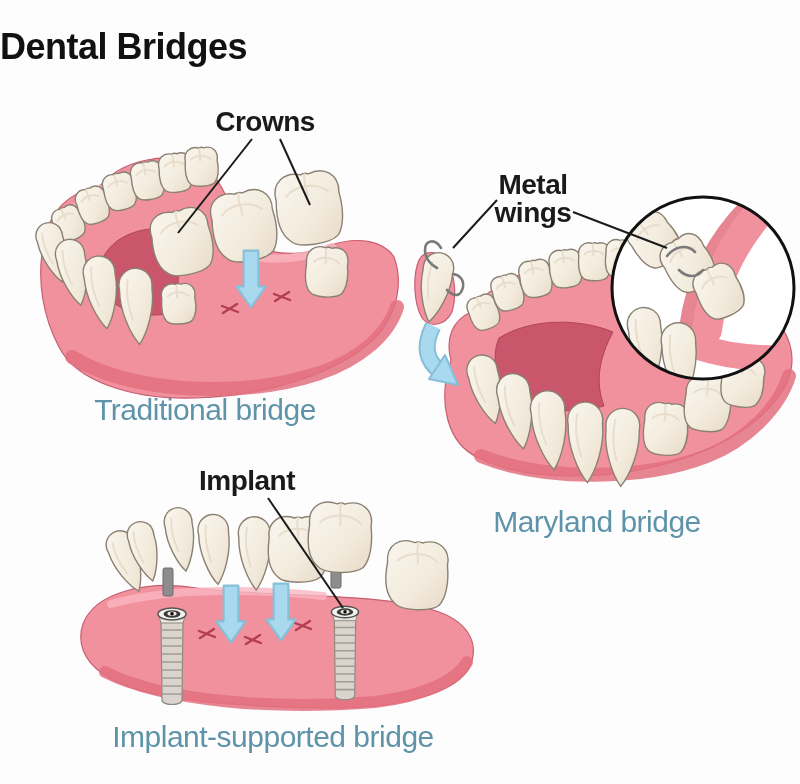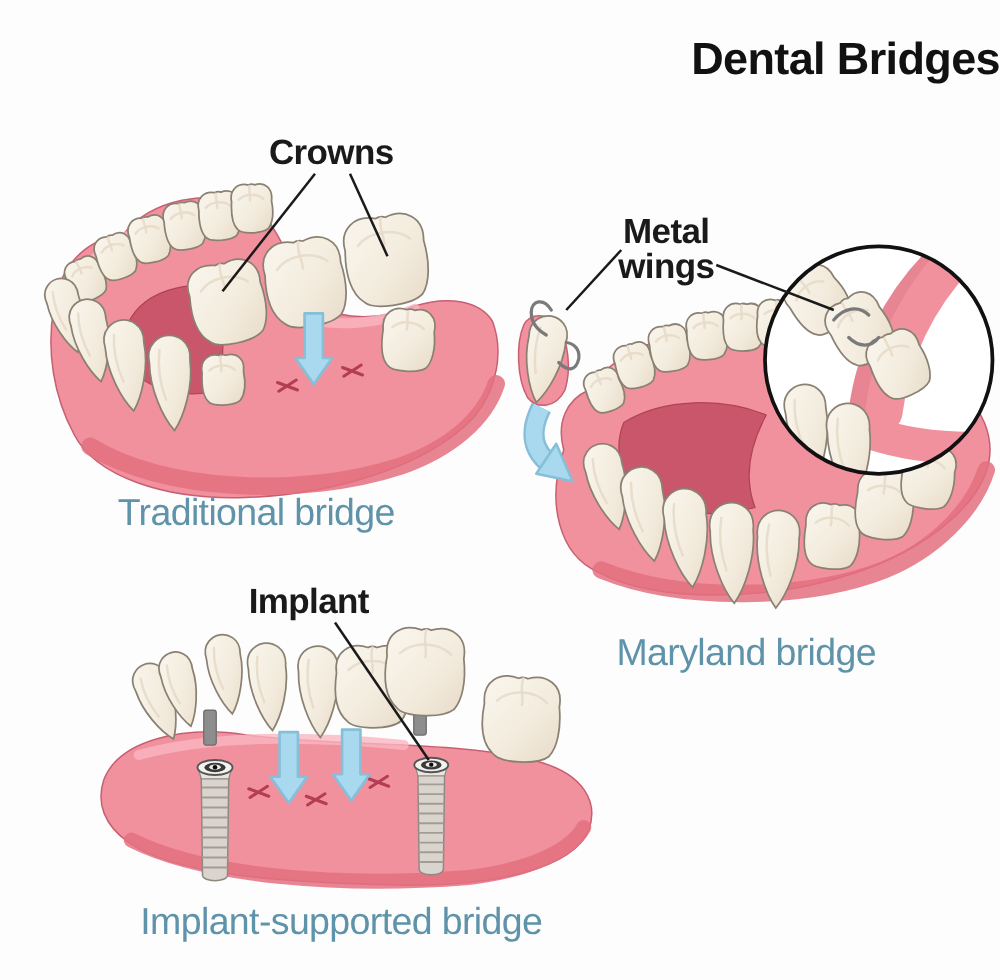--- a/index.html
+++ b/index.html
@@ -7,21 +7,21 @@
     --caption_color:#5E93A9; --leader_line:#1A1A1A;
     --gum_main:#F2919E; --gum_light:#F9B6C0; --gum_dark:#E4707F; --gum_deep:#C9566B;
     --stitch_color:#B33E54;
     --tooth_light:#FAF6EE; --tooth_mid:#F3ECDE; --tooth_shade:#E8DBC9; --tooth_outline:#8A8173;
     --arrow_fill:#A9D9EE; --arrow_stroke:#85BFD8;
     --metal_gray:#7A7A7A; --implant_body:#D9D4CE; --inset_ring:#111111;
   }
   html,body{margin:0;padding:0;background:var(--background);}
   #stage{position:relative;width:800px;height:784px;background:var(--background);
          font-family:"Liberation Sans",sans-serif;overflow:hidden;}
-  .title{position:absolute;top:26px;left:0;width:800px;text-align:right;
+  .title{position:absolute;top:26px;left:0;width:800px;text-align:left;
          font-size:36px;font-weight:700;letter-spacing:-0.5px;color:var(--title_color);}
   .panel-svg{position:absolute;}
   #svg-traditional{left:20px;top:95px;}
   #svg-maryland{left:395px;top:160px;}
   #svg-implant{left:55px;top:462px;}
   .label{font-family:"Liberation Sans",sans-serif;font-size:28px;font-weight:700;
          letter-spacing:-0.5px;fill:var(--label_color);}
   .caption{font-family:"Liberation Sans",sans-serif;font-size:30px;font-weight:400;
          letter-spacing:-0.5px;fill:var(--caption_color);}
   .leader{stroke:var(--leader_line);stroke-width:2;fill:none;}

